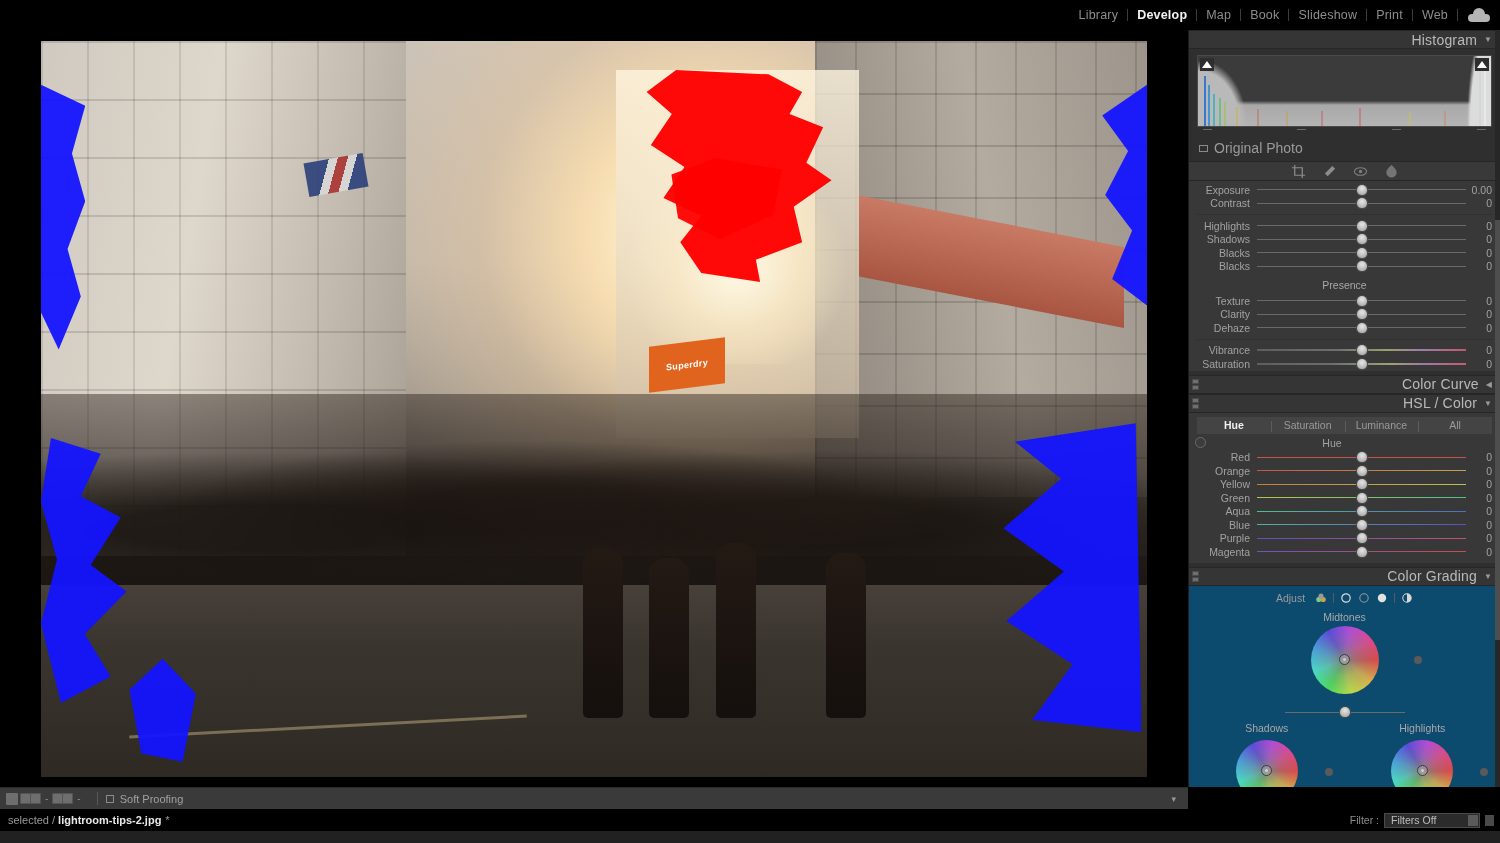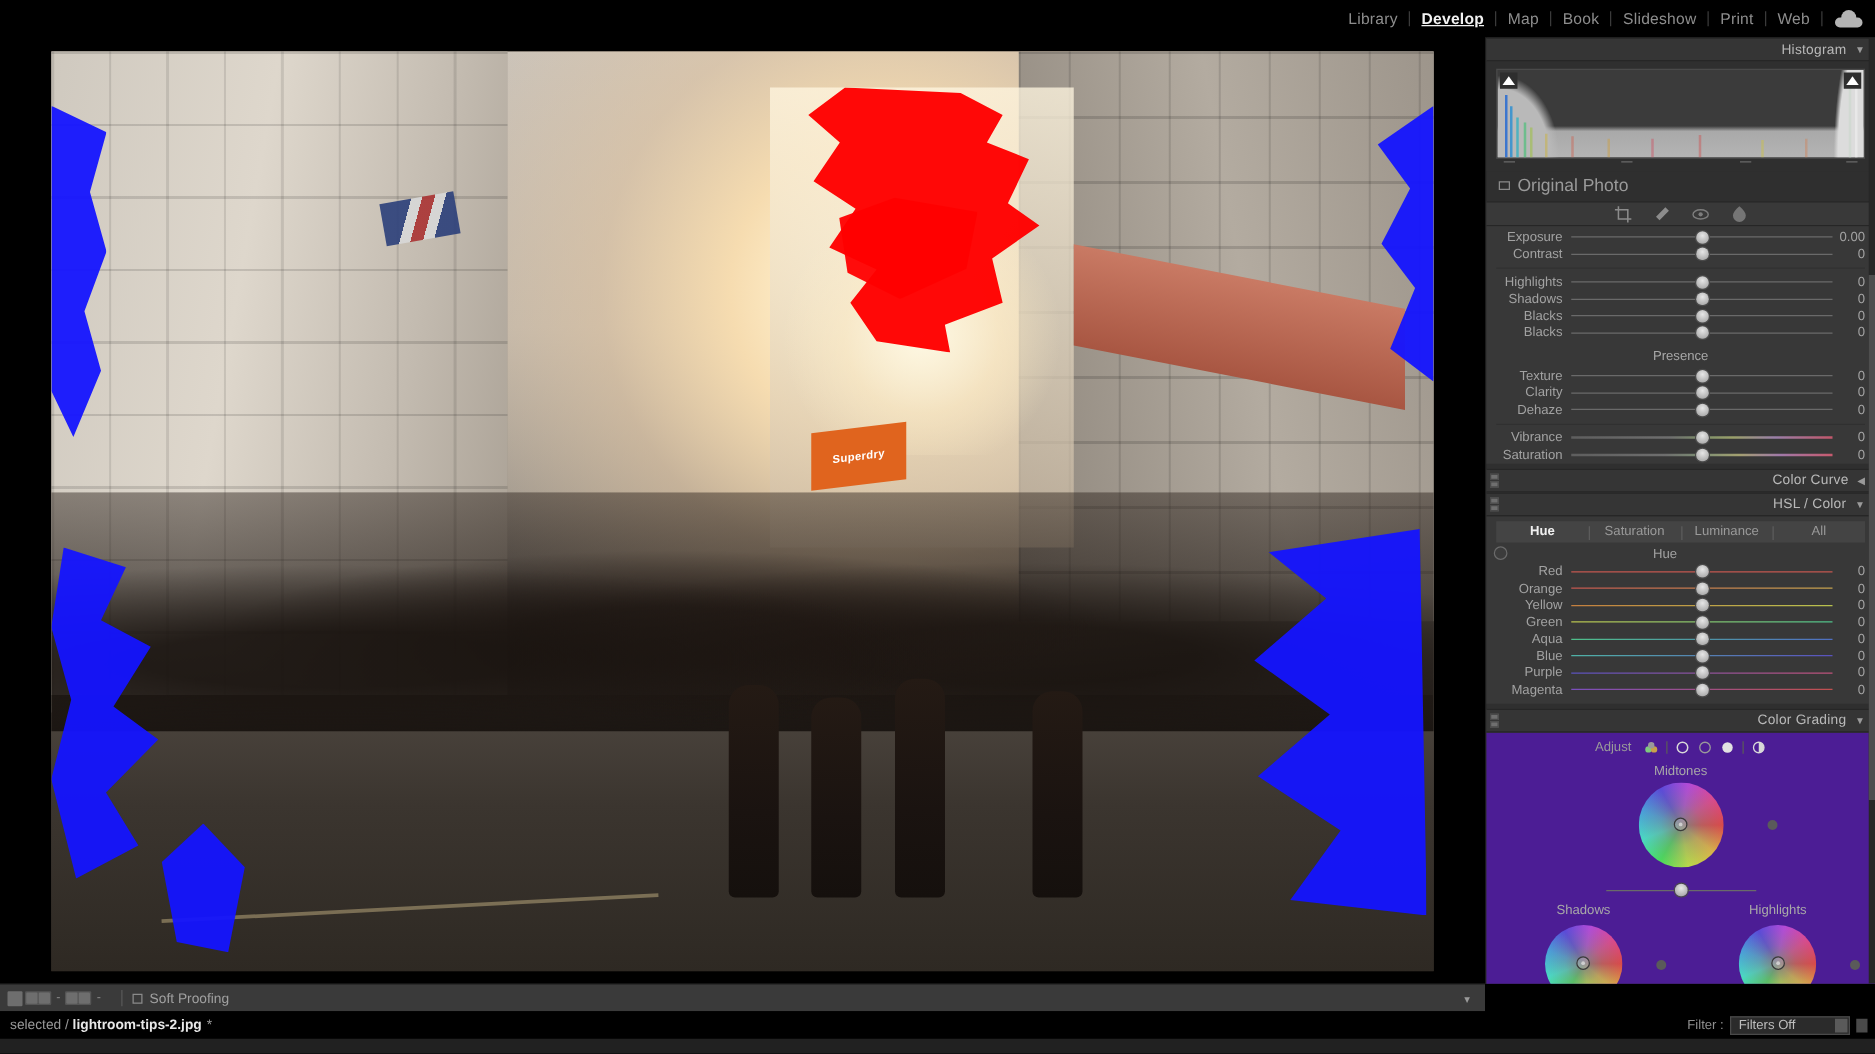--- a/index.html
+++ b/index.html
@@ -12,21 +12,21 @@
   }
   #app { position: relative; width: 1500px; height: 771px; background: #000; }
 
   
   #topbar {
     position: absolute; left: 0; top: 0; width: 1500px; height: 30px;
     background: #000; display: flex; align-items: center;
     justify-content: flex-end; padding-right: 10px;
   }
   .mod { font-size: 12.5px; color: #8d8d8d; padding: 0 9px; letter-spacing: .2px; white-space: nowrap; }
-  .mod.active { color: #f2f2f2; font-weight: bold; text-decoration: underline; }
+  .mod.active { color: #f2f2f2; font-weight: bold; }
   .mod-sep { width: 1px; height: 12px; background: #3a3a3a; }
   #cloud-icon { margin-left: 10px; width: 22px; height: 14px; position: relative; }
   #cloud-icon .c1 { position:absolute; width: 22px; height: 8px; background:#b4b4b4; border-radius: 4px; bottom: 0; }
   #cloud-icon .c2 { position:absolute; width: 12px; height: 12px; background:#b4b4b4; border-radius: 50%; left: 5px; bottom: 2px; }
 
   
   #canvas-area {
     position: absolute; left: 0; top: 30px; width: 1188px; height: 757px;
     background: #000; display: flex; align-items: center; justify-content: center;
   }
@@ -164,21 +164,21 @@
     position:absolute; right:0; top:30px; width:312px; height:757px;
     background:#2f2f2f; border-left:1px solid #1c1c1c;
     overflow:hidden;
   }
   .phead {
     position:relative; height:19px; background:#353535;
     border-top:1px solid #262626; border-bottom:1px solid #262626;
     display:flex; align-items:center; justify-content:flex-end;
     padding-right:8px;
   }
-  .phead .ptitle { color:#b9b9b9; font-size:11px; letter-spacing:.2px; }
+  .phead .ptitle { color:#b9b9b9; font-size:14px; letter-spacing:.2px; }
   .phead .pcaret { color:#9a9a9a; font-size:8px; margin-left:7px; }
   .pswitch {
     position:absolute; left:3px; top:3px; width:9px; height:13px;
   }
   .pswitch i { display:block; width:7px; height:5px; background:#6f6f6f; margin-bottom:1px; border:1px solid #4a4a4a;}
 
   #histo-wrap { padding:6px 8px 0 8px; background:#2f2f2f; }
   #histo {
     position:relative; height:72px; background:#3b3b3b; border:1px solid #4a4a4a;
     overflow:hidden;
@@ -226,21 +226,21 @@
   
   .hsl-tabs { display:flex; background:#444; height:17px; align-items:center; margin:0 8px; }
   .hsl-tab { flex:1; text-align:center; color:#9a9a9a; font-size:10.5px; position:relative; }
   .hsl-tab.active { color:#efefef; font-weight:bold; }
   .hsl-tab + .hsl-tab:before { content:""; position:absolute; left:0; top:2px; height:11px; width:1px; background:#5c5c5c; }
   .hsl-head { display:flex; align-items:center; padding:3px 8px 2px 6px; }
   .target-btn { width:11px; height:11px; border-radius:50%; border:1px solid #6a6a6a; background:#3c3c3c; }
   .hsl-title { flex:1; text-align:center; color:#a2a2a2; font-size:10.5px; margin-right:34px; }
 
   
-  .cg-body { background:#4c1d95; padding-bottom:4px; }
+  .cg-body { background:#0c4a6e; padding-bottom:4px; }
   .cg-adjust { display:flex; align-items:center; justify-content:center; gap:6px; padding:6px 0 2px 0; }
   .cg-adjust .lab { color:#9a9a9a; font-size:10.5px; margin-right:4px; }
   .cgi { width:12px; height:12px; }
   .cg-sep { width:1px; height:10px; background:#5a5a5a; }
   .cg-tone { text-align:center; color:#a8a8a8; font-size:10.5px; padding:5px 0 3px 0; }
   .wheel { border-radius:50%; position:relative;
     background:
       radial-gradient(circle at 50% 50%, rgba(128,128,128,1) 0%, rgba(128,128,128,.35) 34%, rgba(128,128,128,0) 70%),
       conic-gradient(from 90deg, #d94a4a, #d9b24a, #b9d94a, #4ad95c, #4ad9c4, #4a9fd9, #5a4ad9, #b44ad9, #d94a8f, #d94a4a);
   }

